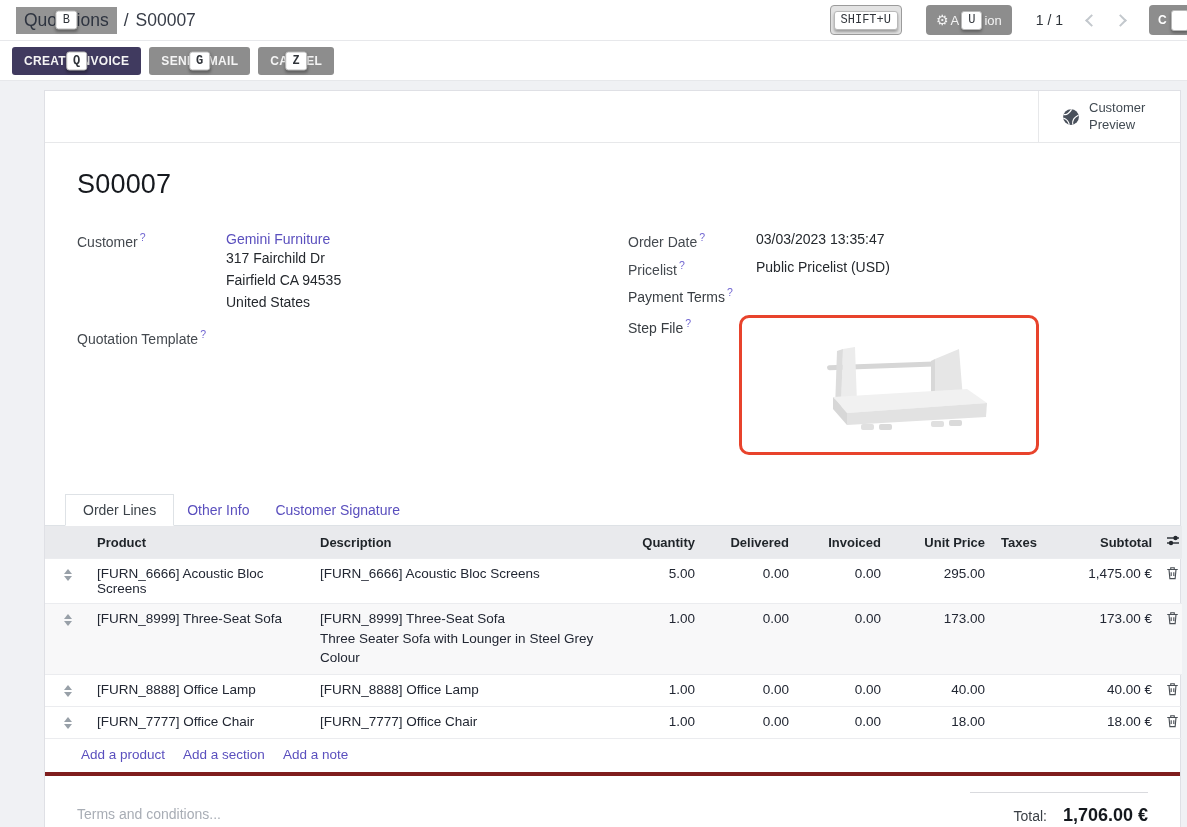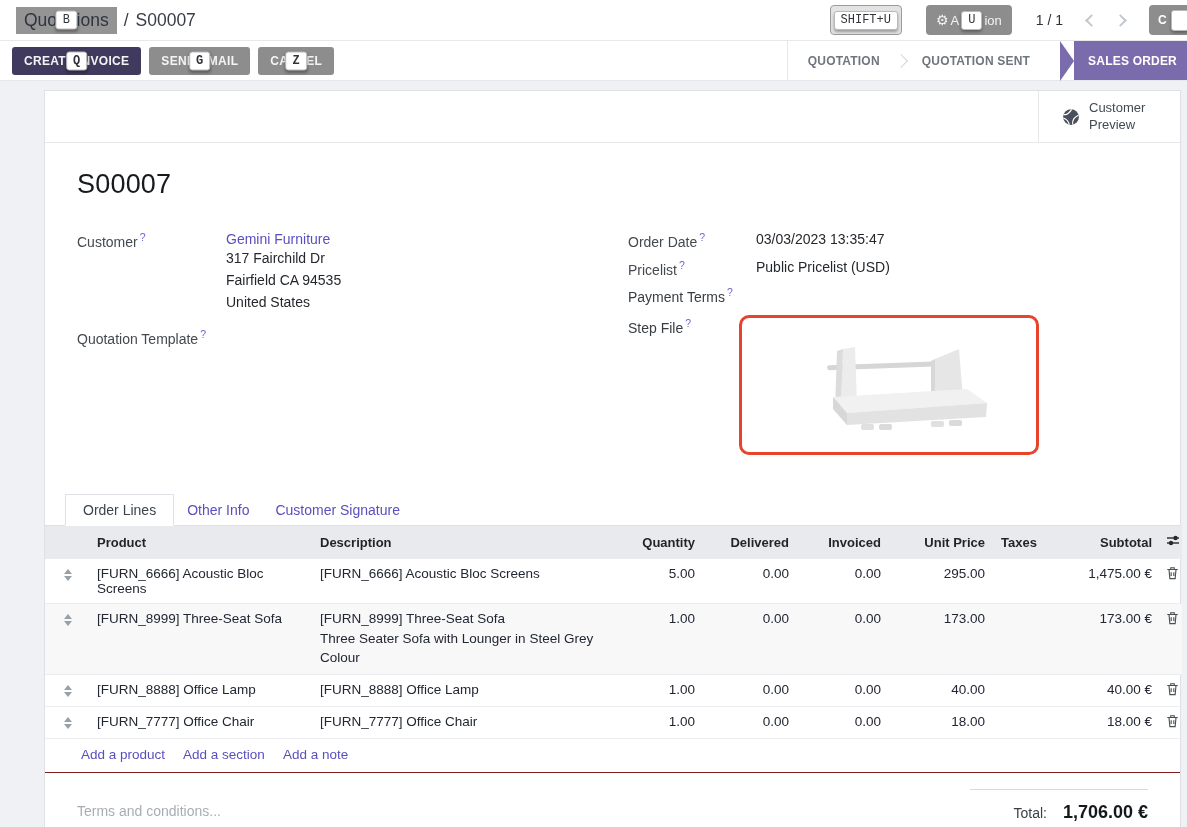--- a/index.html
+++ b/index.html
@@ -84,21 +84,21 @@
   .lines td { padding:7px 10px; vertical-align:top; color:#222733; }
   .lines tr.hl { background:#f8f8f9; }
   .desc2 { line-height:19px; margin-top:3px; max-width:300px; }
   .desc2:empty { display:none; }
   .blue { color:#0b7a9c; }
   .handle { width:14px; margin:3px auto 0; cursor:grab; }
   .tri-up { width:0; height:0; border-left:4px solid transparent; border-right:4px solid transparent; border-bottom:5px solid #98a0a8; margin:0 auto 2px; }
   .tri-dn { width:0; height:0; border-left:4px solid transparent; border-right:4px solid transparent; border-top:5px solid #98a0a8; margin:0 auto; }
   .icon-btn { cursor:pointer; display:inline-block; }
 
-  .links-row { display:flex; gap:18px; padding:8px 0 10px 36px; border-bottom:1px solid #7f1d1d; font-size:13.5px; }
+  .links-row { display:flex; gap:18px; padding:8px 0 10px 36px; border-bottom:4px solid #7f1d1d; font-size:13.5px; }
   .links-row .link { font-weight:500; }
 
   
   .foot { display:flex; justify-content:space-between; padding:0 32px; margin-top:16px; }
   .terms { color:#a8adb5; font-size:14px; margin-top:14px; cursor:text; }
   .totals { width:178px; }
   .totals-line { border-top:1px solid #d9dade; margin-bottom:12px; }
   .totals-row { display:flex; justify-content:flex-end; align-items:baseline; gap:16px; }
   .totals-row .t-label { font-size:14px; color:#3a3f45; }
   .totals-row .t-value { font-size:18px; font-weight:bold; color:#14181d; }
@@ -144,33 +144,20 @@
       <span class="kc kc-overlay">Q</span>
     </button>
     <button class="btn btn-gray">
       <span>SEND EMAIL</span>
       <span class="kc kc-overlay">G</span>
     </button>
     <button class="btn btn-gray">
       <span>CANCEL</span>
       <span class="kc kc-overlay">Z</span>
     </button>
-  </div>
-  <div class="statusbar">
-    <div class="stage">
-      <span>QUOTATION</span>
-    </div>
-    <div class="stage-sep"></div>
-    <div class="stage">
-      <span>QUOTATION SENT</span>
-    </div>
-    <div class="stage-arrow"></div>
-    <div class="stage active">
-      <span>SALES ORDER</span>
-    </div>
   </div>
 </div>
 
 <div class="main">
   <div class="sheet">
 
     <div class="stat-strip">
       <div class="stat-btn">
         <svg width="18" height="18" viewBox="0 0 16 16">
           <circle cx="8" cy="8" r="7" fill="#49505b"></circle>

